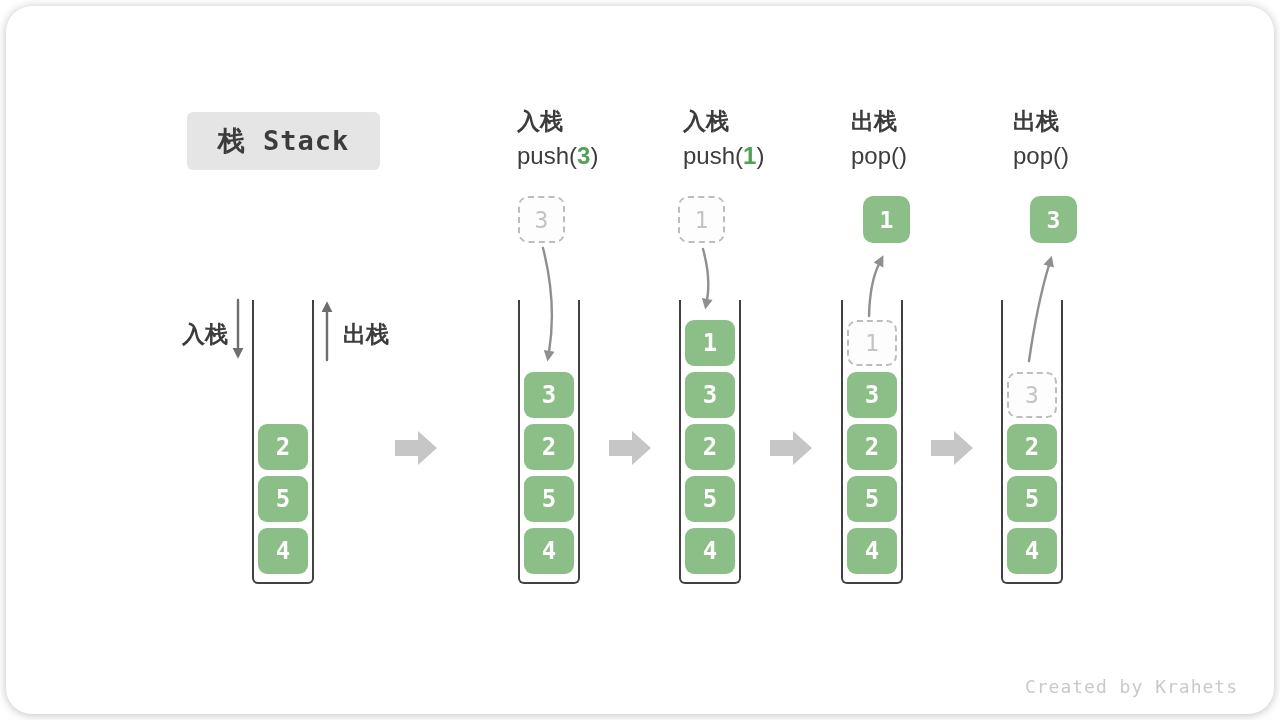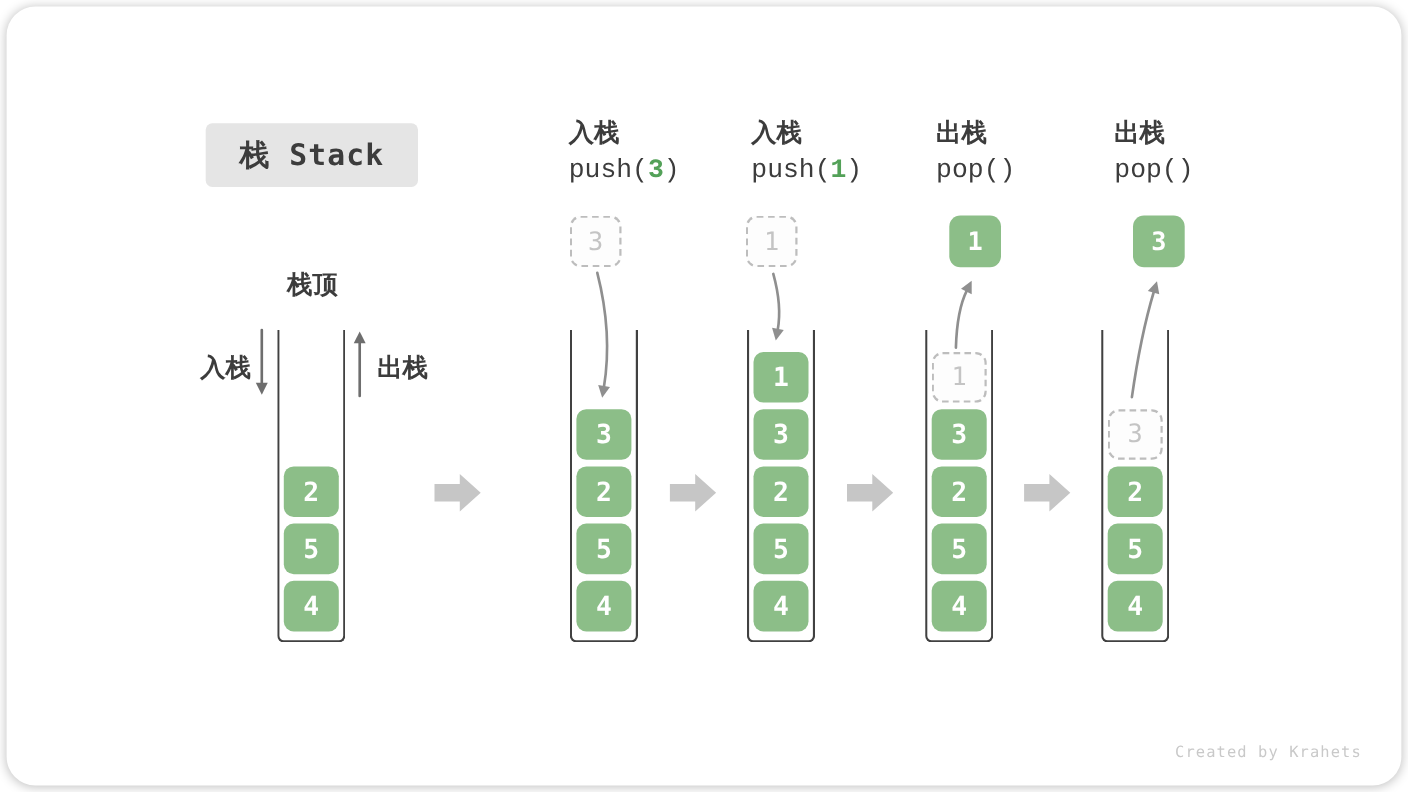--- a/index.html
+++ b/index.html
@@ -26,21 +26,21 @@
         background:var(--title-bg);border-radius:6px;display:flex;align-items:center;
         justify-content:center;z-index:2;}
   .title-box span{font-family:"DejaVu Sans Mono",monospace;font-weight:bold;
         font-size:27px;color:var(--text-dark);letter-spacing:1px;}
 
   .cjk-label{position:absolute;font-weight:bold;font-size:23px;color:var(--text-dark);z-index:2;}
   .centered-140{width:140px;text-align:center;}
 
   .op-header{position:absolute;top:104px;z-index:2;}
   .op-header .op-name{font-weight:bold;font-size:23px;color:var(--text-dark);line-height:34px;}
-  .op-header .op-code{font-family:Liberation Mono, monospace;font-size:24px;
+  .op-header .op-code{font-family:Liberation Sans, sans-serif;font-size:24px;
         color:var(--text-dark);line-height:36px;}
   .op-header .op-arg{color:var(--accent-green);font-weight:bold;}
 
   .tube{position:absolute;top:300px;width:62px;height:284px;background:#ffffff;
         border:2px solid var(--tube-border);border-top:none;border-radius:0 0 6px 6px;z-index:1;}
 
   .block{position:absolute;width:50px;height:46px;background:var(--block-green);
         border-radius:9px;display:flex;align-items:center;justify-content:center;
         font-family:"DejaVu Sans Mono",monospace;font-weight:bold;font-size:24px;
         color:#ffffff;z-index:2;}
@@ -57,33 +57,32 @@
 
   .overlay{position:absolute;left:0;top:0;width:1280px;height:720px;z-index:3;pointer-events:none;}
   .thin-arrow{fill:none;stroke-width:2.4px;stroke-linecap:round;}
   .thin-arrow.dark{stroke:var(--arrow-dark);}
   .thin-arrow.gray{stroke:var(--arrow-gray);}
   #ah-dark path{fill:var(--arrow-dark);}
   #ah-gray path{fill:var(--arrow-gray);}
   .block-arrow{fill:var(--block-arrow);}
 
   .watermark{position:absolute;right:42px;top:676px;font-family:"DejaVu Sans Mono",monospace;
-        font-size:14px;color:var(--watermark);letter-spacing:1px;z-index:2;}
+        font-size:18px;color:var(--watermark);letter-spacing:1px;z-index:2;}
 </style>
 </head>
 <body>
 
 <div class="stage">
   <div class="card"></div>
 
   <div class="title-box">
     <span>栈 Stack</span>
   </div>
 
-  <div class="cjk-label centered-140" style="left:214px;top:243px;">栈顶</div>
 
   <div class="cjk-label" style="left:150px;top:319px;width:78px;text-align:right;">入栈</div>
   <div class="cjk-label" style="left:343px;top:319px;width:78px;text-align:left;">出栈</div>
 
   <div class="op-header" style="left:517px;">
     <div class="op-name">入栈</div>
     <div class="op-code"><span>push(</span><span class="op-arg">3</span><span>)</span></div>
   </div>
   <div class="op-header" style="left:683px;">
     <div class="op-name">入栈</div>

